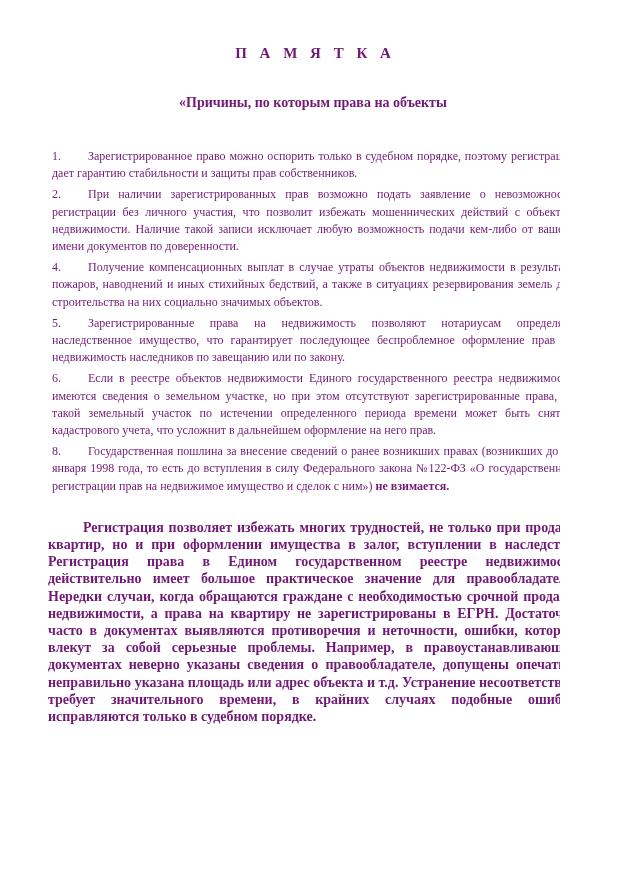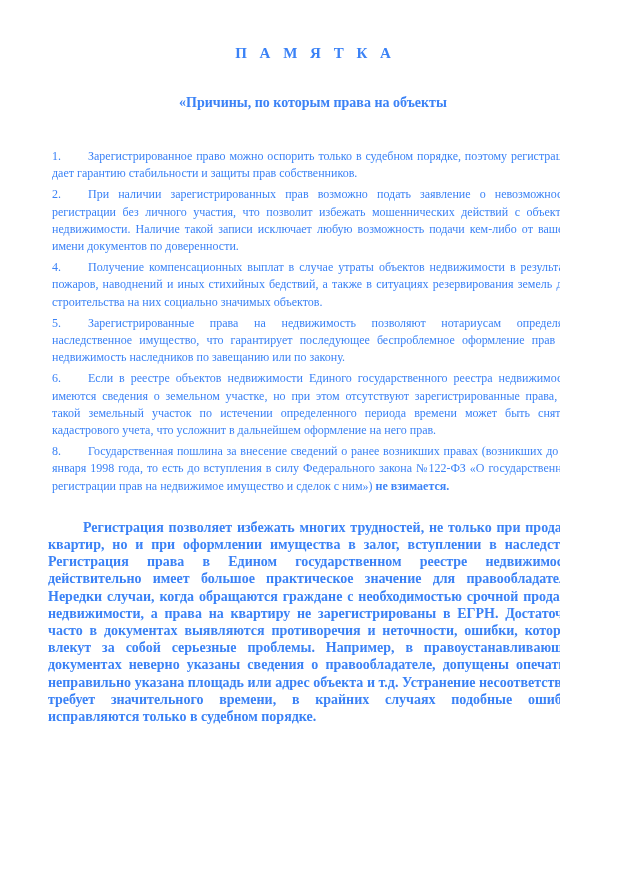--- a/index.html
+++ b/index.html
@@ -9,21 +9,21 @@
     background: #ffffff;
   }
 
   .page {
     position: relative;
     width: 560px;
     height: 880px;
     background: #ffffff;
     overflow: hidden;
     font-family: "Liberation Serif", "DejaVu Serif", serif;
-    color: #3b82f6;
+    color: #701a75;
     box-sizing: border-box;
   }
 
   .content {
     position: absolute;
     left: 48px;
     top: 0;
     width: 530px;
   }
 

